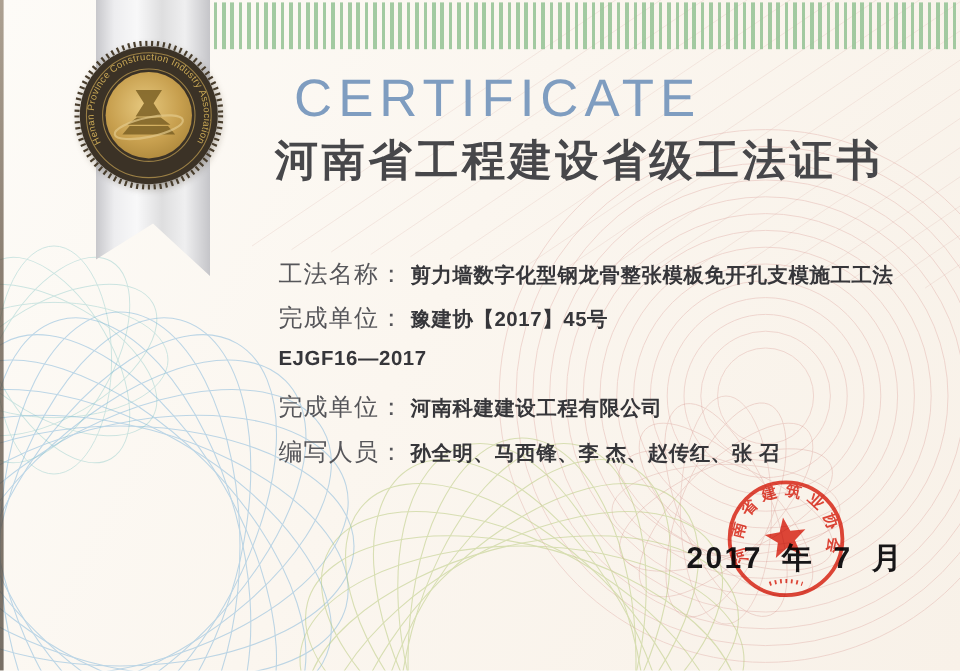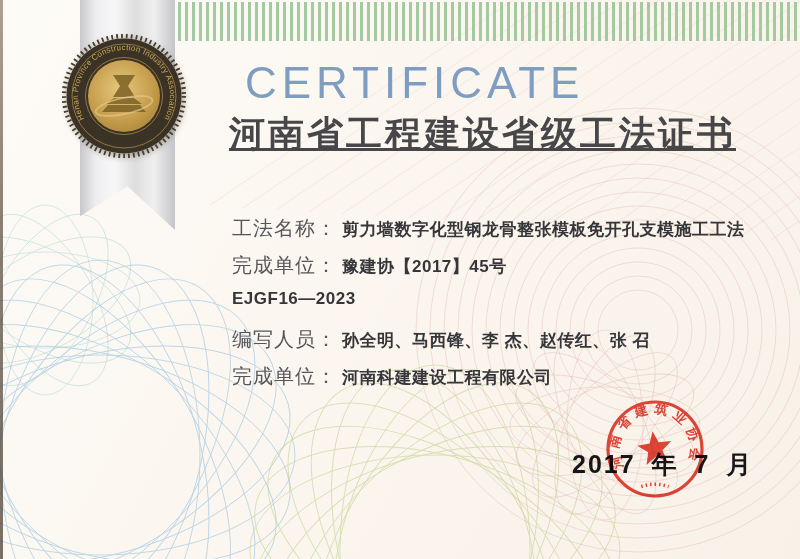--- a/index.html
+++ b/index.html
@@ -13,21 +13,21 @@
         background:repeating-linear-gradient(90deg,#93c293 0 3px,rgba(255,255,255,0) 3px 7px);
         opacity:.85;}
   .ribbon{position:absolute;left:80px;top:0;width:95px;height:230px;
         background:linear-gradient(90deg,#c7c7cb 0%,#ededef 16%,#f8f8f9 36%,#dededf 58%,#efeff0 78%,#c5c5c9 100%);
         clip-path:polygon(0 0,100% 0,100% 100%,50% 81%,0 94%);
         filter:drop-shadow(2px 2px 2px rgba(90,80,70,.25));}
   .medal{position:absolute;left:62px;top:34px;filter:drop-shadow(1px 2px 2px rgba(60,50,30,.35));}
   .title-en{position:absolute;left:213px;top:58px;font-size:44px;font-weight:400;
         color:#7f9dc0;letter-spacing:5px;white-space:nowrap;margin-left:32px;}
   .title-zh{position:absolute;left:229px;top:110px;font-size:36px;font-weight:700;
-        color:#47474a;letter-spacing:3px;white-space:nowrap;text-decoration:underline;}
+        color:#47474a;letter-spacing:3px;white-space:nowrap;}
   .fields{position:absolute;left:232px;top:215px;}
   .frow{display:flex;align-items:baseline;height:37px;}
   .flbl{width:110px;flex:none;font-size:20px;color:#56565a;letter-spacing:1px;white-space:nowrap;font-family:Liberation Mono, monospace;}
   .fval{font-size:17px;font-weight:700;color:#36363a;letter-spacing:.5px;white-space:nowrap;text-align:center;}
   .seal{position:absolute;left:602px;top:396px;mix-blend-mode:multiply;opacity:.92;}
   .date{position:absolute;left:572px;top:448px;font-family:Liberation Sans, sans-serif;
         font-weight:700;font-size:25px;color:#17171a;letter-spacing:2px;word-spacing:7px;
         mix-blend-mode:multiply;white-space:nowrap;}
 </style>
 </head>
@@ -149,29 +149,29 @@
   <div class="fields">
     <div class="frow">
       <span class="flbl">工法名称：</span>
       <span class="fval">剪力墙数字化型钢龙骨整张模板免开孔支模施工工法</span>
     </div>
     <div class="frow">
       <span class="flbl">完成单位：</span>
       <span class="fval">豫建协【2017】45号</span>
     </div>
     <div class="frow">
-      <span class="fval">EJGF16—2023</span>
+      <span class="fval">EJGF16—2017</span>
+    </div>
+    <div class="frow">
+      <span class="flbl">完成单位：</span>
+      <span class="fval">河南科建建设工程有限公司</span>
     </div>
     <div class="frow">
       <span class="flbl">编写人员：</span>
       <span class="fval">孙全明、马西锋、李 杰、赵传红、张 召</span>
-    </div>
-    <div class="frow">
-      <span class="flbl">完成单位：</span>
-      <span class="fval">河南科建建设工程有限公司</span>
     </div>
   </div>
 
   <svg class="seal" width="106" height="106" viewBox="0 0 106 106">
     <defs>
       <path id="sealRing" d="M21.8,71 A36,36 0 1 1 84.2,71" fill="none"></path>
     </defs>
     <circle cx="53" cy="53" r="47" fill="none" stroke="#e0382a" stroke-width="3.2"></circle>
     <path d="M53,35 L57.5,46.9 L70.1,47.4 L60.2,55.3 L63.6,67.6 L53,60.6 L42.4,67.6 L45.8,55.3 L35.9,47.4 L48.5,46.9 Z" fill="#e0382a" transform="rotate(-8 53 53)"></path>
     <text font-size="13" font-weight="bold" fill="#e0382a" letter-spacing="5.5">

